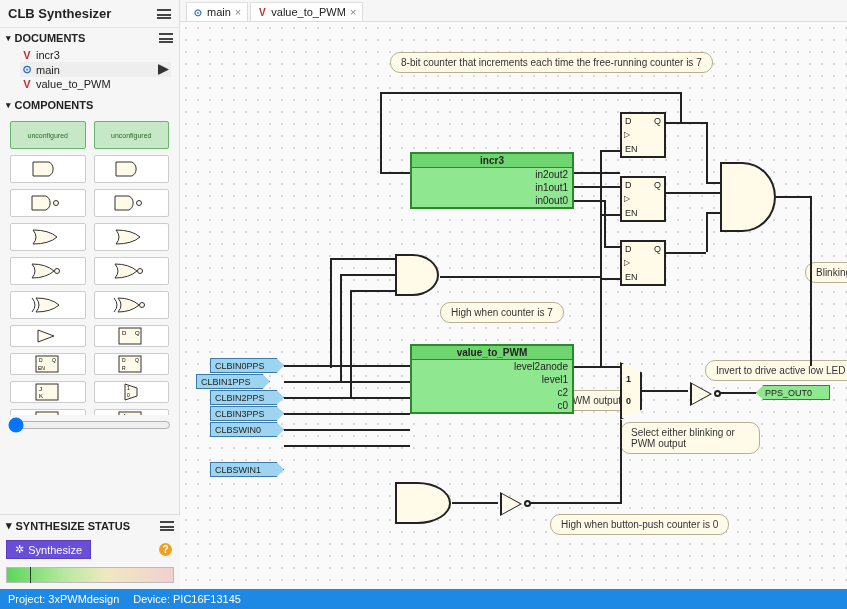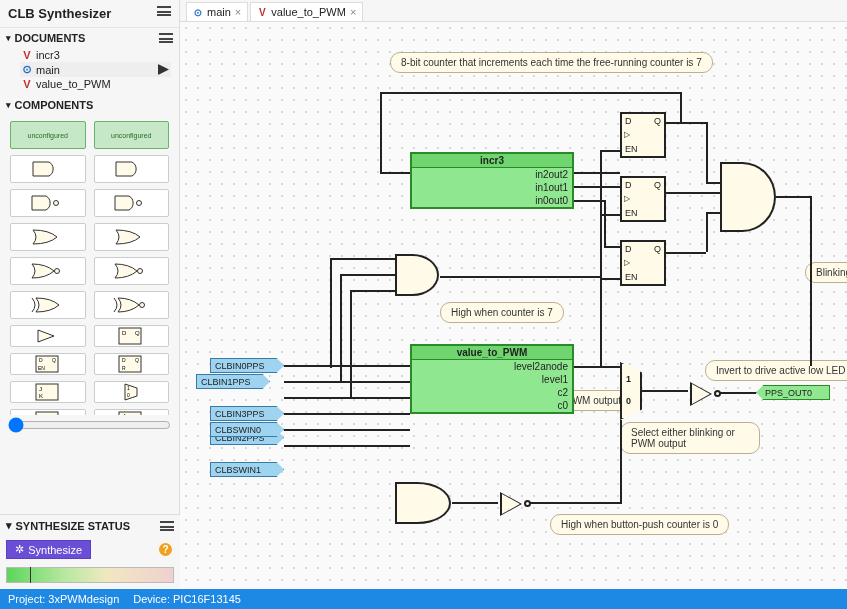--- a/index.html
+++ b/index.html
@@ -1,19 +1,19 @@
 <!DOCTYPE html>
 <html><head>
 <meta charset="utf-8">
 <style>
   * { box-sizing: border-box; margin: 0; padding: 0; }
   body { font-family: -apple-system, "Segoe UI", Arial, sans-serif; font-size: 11px; background:#fff; color:#222; width:847px; height:609px; overflow:hidden; position:relative; }
   
   .sidebar { position:absolute; left:0; top:0; width:180px; height:589px; background:#f6f6f6; border-right:1px solid #ddd; }
-  .sidebar-title { display:flex; align-items:flex-start; justify-content:space-between; padding:6px 8px; font-weight:700; font-size:13px; border-bottom:1px solid #e4e4e4;}
+  .sidebar-title { display:flex; align-items:center; justify-content:space-between; padding:6px 8px; font-weight:700; font-size:13px; border-bottom:1px solid #e4e4e4;}
   .hamburger { width:14px; height:10px; border-top:2px solid #444; border-bottom:2px solid #444; position:relative;}
   .hamburger:before{content:"";position:absolute;top:3px;left:0;right:0;border-top:2px solid #444;}
   .section-hd { display:flex; align-items:center; gap:4px; padding:4px 6px; font-weight:700; font-size:11px;}
   .section-hd .chev{font-size:9px;}
   .section-hd .menu{margin-left:auto;}
   .doc-list { padding:0 8px 4px 20px; }
   .doc-item { display:flex; align-items:center; gap:4px; padding:1px 2px; }
   .doc-item.sel { background:#eee; }
   .doc-glyph { width:10px; text-align:center; font-weight:700;}
   .doc-glyph.v{color:#c03030;}
@@ -337,21 +337,21 @@
       <span style="top:10px;">1</span>
       <span style="top:32px;">0</span>
     </div>
 
     <div class="inv" style="left:510px;top:360px;">
         <span class="bub"></span>
       </div>
 
     <div class="pin-tag" style="left:30px;top:336px;width:74px;">CLBIN0PPS</div>
     <div class="pin-tag" style="left:16px;top:352px;width:74px;">CLBIN1PPS</div>
-    <div class="pin-tag" style="left:30px;top:368px;width:74px;margin-top:40px;">CLBIN2PPS</div>
+    <div class="pin-tag" style="left:30px;top:368px;width:74px;">CLBIN2PPS</div>
     <div class="pin-tag" style="left:30px;top:384px;width:74px;">CLBIN3PPS</div>
     <div class="pin-tag" style="left:30px;top:400px;width:74px;">CLBSWIN0</div>
     <div class="pin-tag" style="left:30px;top:440px;width:74px;">CLBSWIN1</div>
 
     <div class="pin-tag out" style="left:576px;top:363px;width:74px;">PPS_OUT0</div>
 
     <div class="wire wh" style="left:104px;top:343px;width:126px;"></div>
     <div class="wire wh" style="left:104px;top:359px;width:126px;"></div>
     <div class="wire wh" style="left:104px;top:375px;width:126px;"></div>
     <div class="wire wh" style="left:104px;top:391px;width:126px;"></div>

